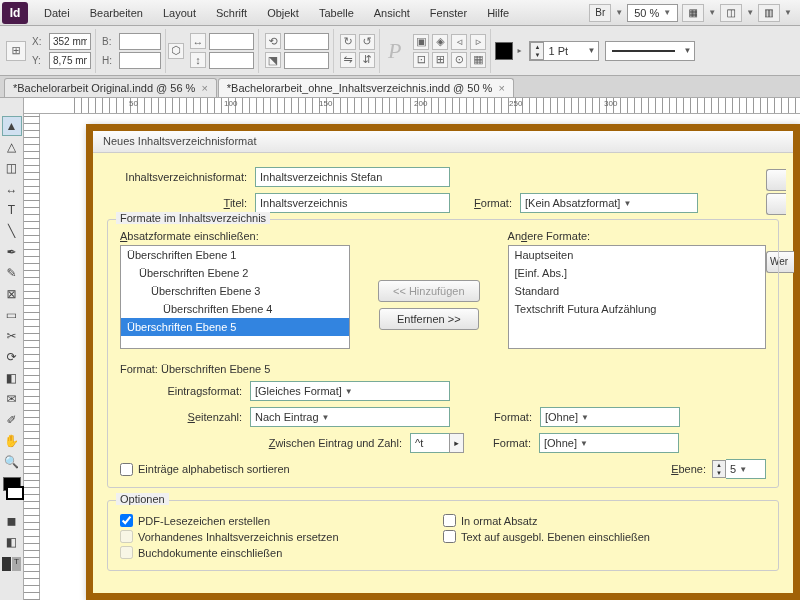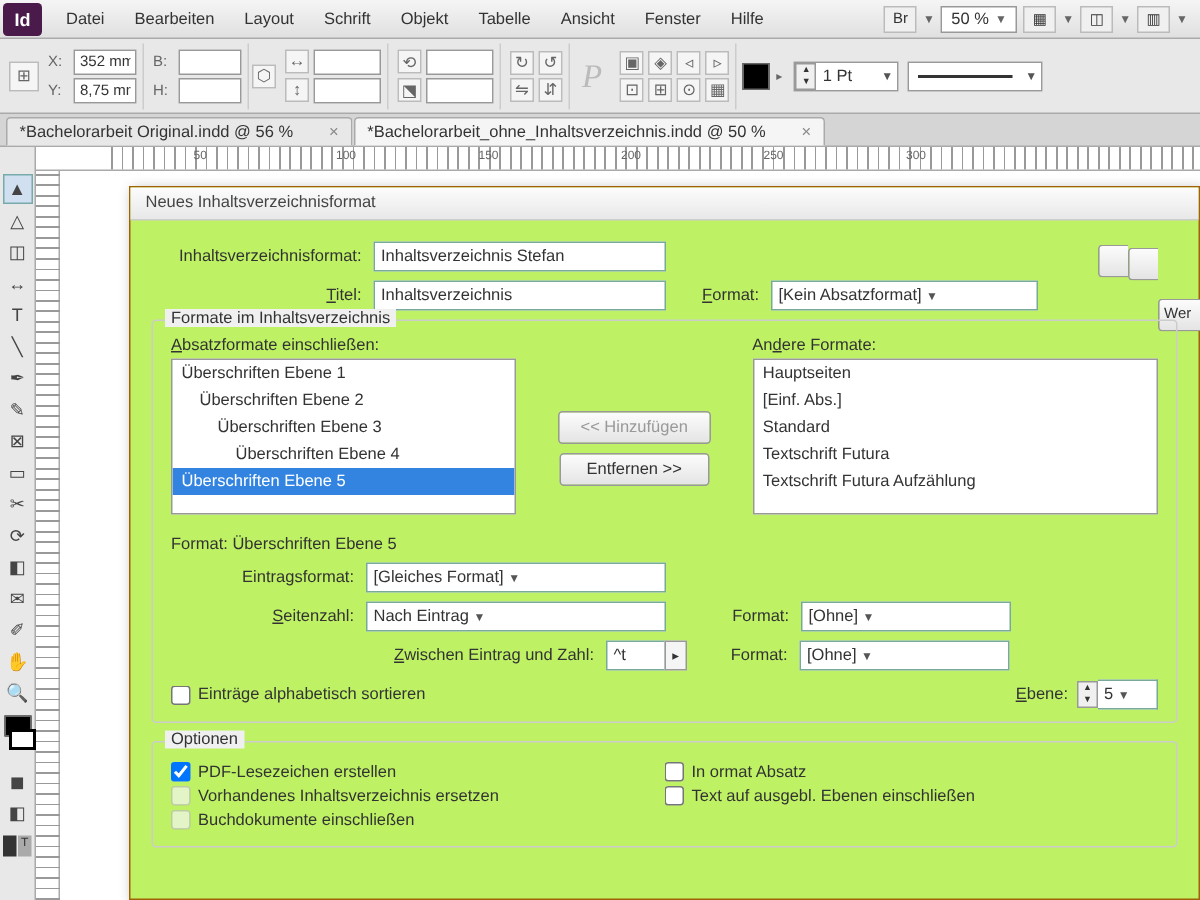--- a/index.html
+++ b/index.html
@@ -13,36 +13,36 @@
 .dropdown-arrow{font-size:8px;color:#666}
 .control-icon{width:22px;height:18px;border:1px solid #bbb;background:#f0f0f0;display:flex;align-items:center;justify-content:center;font-size:10px}
 .toolbar{height:50px;background:#e8e8e8;border-bottom:1px solid #aaa;display:flex;align-items:center;padding:2px 6px;gap:2px}
 .tb-section{display:flex;flex-direction:column;gap:2px;padding:0 4px;border-right:1px solid #ccc;height:44px;justify-content:center}
 .tb-row{display:flex;align-items:center;gap:3px}
 .tb-label{font-size:10px;color:#666;width:14px}
 .tb-input{width:42px;height:17px;border:1px solid #999;background:#fff;padding:0 3px;font-size:10px}
 .tb-icon{width:20px;height:20px;border:1px solid #bbb;background:#f5f5f5;display:flex;align-items:center;justify-content:center;font-size:11px;color:#666}
 .tb-icon.sm{width:16px;height:16px}
 .tabs{height:22px;background:#d5d5d5;border-bottom:1px solid #aaa;display:flex;align-items:flex-end;padding-left:4px}
-.tab{background:#e8e8e8;border:1px solid #aaa;border-bottom:none;padding:3px 8px;margin-right:1px;font-size:10px;display:flex;align-items:center;gap:24px;border-radius:3px 3px 0 0}
+.tab{background:#e8e8e8;border:1px solid #aaa;border-bottom:none;padding:3px 8px;margin-right:1px;font-size:10px;display:flex;align-items:center;gap:6px;border-radius:3px 3px 0 0}
 .tab.active{background:#f5f5f5}
 .tab-close{font-size:11px;color:#888;cursor:pointer}
 .workspace{position:relative;height:502px;background:#fff;display:flex}
 .ruler-h{position:absolute;top:0;left:24px;right:0;height:16px;background:#fff;border-bottom:1px solid #aaa;overflow:hidden}
 .ruler-h::before{content:"";position:absolute;left:50px;top:0;right:0;height:16px;background:repeating-linear-gradient(90deg,#999 0,#999 1px,transparent 1px,transparent 7px)}
 .ruler-label{position:absolute;font-size:8px;color:#666;top:1px}
 .ruler-v{position:absolute;left:24px;top:16px;bottom:0;width:16px;background:#fff;border-right:1px solid #aaa}
 .ruler-v::before{content:"";position:absolute;top:0;left:0;bottom:0;width:16px;background:repeating-linear-gradient(0deg,#999 0,#999 1px,transparent 1px,transparent 7px)}
 .toolbox{width:24px;background:#e8e8e8;border-right:1px solid #aaa;padding-top:18px;display:flex;flex-direction:column;align-items:center;gap:1px}
 .tool{width:20px;height:20px;border:1px solid transparent;display:flex;align-items:center;justify-content:center;font-size:12px;color:#444;cursor:pointer}
 .tool.sel{background:#d0e0f0;border-color:#7aa}
 .swatch{width:18px;height:14px;margin-top:4px}
 .swatch.fill{background:#000;border:1px solid #666}
 .swatch.stroke{background:#fff;border:2px solid #000;margin-top:-6px;margin-left:6px}
-.dialog{position:absolute;top:124px;left:86px;right:0;bottom:0;background:#bef264;border:1px solid #a16207;box-shadow:2px 2px 8px rgba(0,0,0,0.3)}
+.dialog{position:absolute;top:124px;left:86px;right:0;bottom:0;background:#fef9c3;border:7px solid #a16207;box-shadow:2px 2px 8px rgba(0,0,0,0.3)}
 .dialog-title{height:22px;background:linear-gradient(#fcfcfc,#e8e8e8);border-bottom:1px solid #ccc;padding:4px 10px;font-size:11px;color:#444}
 .dialog-body{padding:14px 14px 8px 14px}
 .form-row{display:flex;align-items:center;margin-bottom:6px}
 .form-label{width:148px;text-align:right;padding-right:8px;font-size:11px}
 input[type=text],.select-box{height:20px;border:1px solid #7a9;background:#fff;padding:0 4px;font-size:11px}
 .select-box{display:flex;align-items:center;justify-content:flex-start;padding-right:2px;cursor:pointer}
 .select-arrow{font-size:8px;color:#555;padding:0 3px}
 .fieldset{border:1px solid #ccc;border-radius:3px;padding:10px 12px 8px 12px;margin-top:6px;position:relative}
 .fieldset-legend{position:absolute;top:-8px;left:8px;background:#f0f0f0;padding:0 4px;font-size:11px}
 .two-col{display:flex;gap:20px}
@@ -53,21 +53,21 @@
 .list-item.i1{padding-left:18px}
 .list-item.i2{padding-left:30px}
 .list-item.i3{padding-left:42px}
 .list-item.i4{}
 .btn{height:22px;padding:0 14px;border:1px solid #999;background:linear-gradient(#fcfcfc,#e4e4e4);border-radius:3px;cursor:pointer;font-size:11px;display:inline-flex;align-items:center;justify-content:center;min-width:100px}
 .btn.disabled{color:#999}
 .mid-btns{display:flex;flex-direction:column;gap:6px;align-items:center;justify-content:center;padding:30px 8px 0 8px}
 .check-row{display:flex;align-items:center;gap:5px;margin:3px 0;font-size:11px}
 .check-row input{width:13px;height:13px}
 .check-row.disabled{color:#999}
-.side-btns{position:absolute;right:-1px;top:38px;display:flex;flex-direction:row;gap:0}
+.side-btns{position:absolute;right:-1px;top:38px;display:flex;flex-direction:column;gap:0}
 .side-btn{width:20px;height:22px;border:1px solid #999;border-right:none;background:linear-gradient(#fcfcfc,#e4e4e4);border-radius:3px 0 0 3px}
 .spinner{display:flex;align-items:center}
 .spin-btns{display:flex;flex-direction:column;border:1px solid #999;background:#f0f0f0}
 .spin-btn{width:12px;height:8px;font-size:6px;text-align:center;line-height:8px;cursor:pointer}
 .stroke-combo{display:flex;align-items:center;border:1px solid #999;background:#fff;height:20px}
 </style>
 </head>
 <body>
 
 <div class="menubar">
@@ -270,21 +270,20 @@
         <div class="mid-btns">
           <div class="btn disabled">&lt;&lt; Hinzufügen</div>
           <div class="btn">Entfernen &gt;&gt;</div>
         </div>
         <div class="col">
           <div style="margin-bottom:3px">An<span style="text-decoration:underline">d</span>ere Formate:</div>
           <div class="list-box">
             <div class="list-item">Hauptseiten</div>
             <div class="list-item">[Einf. Abs.]</div>
             <div class="list-item">Standard</div>
-            <div class="list-item">Textschrift Futura</div>
             <div class="list-item">Textschrift Futura Aufzählung</div>
           </div>
         </div>
       </div>
 
       <div style="margin-top:14px;margin-bottom:6px">Format: Überschriften Ebene 5</div>
       <div class="form-row">
         <div class="form-label" style="width:130px">Eintragsformat:</div>
         <div class="select-box" style="width:200px">
             <span>[Gleiches Format]</span>

